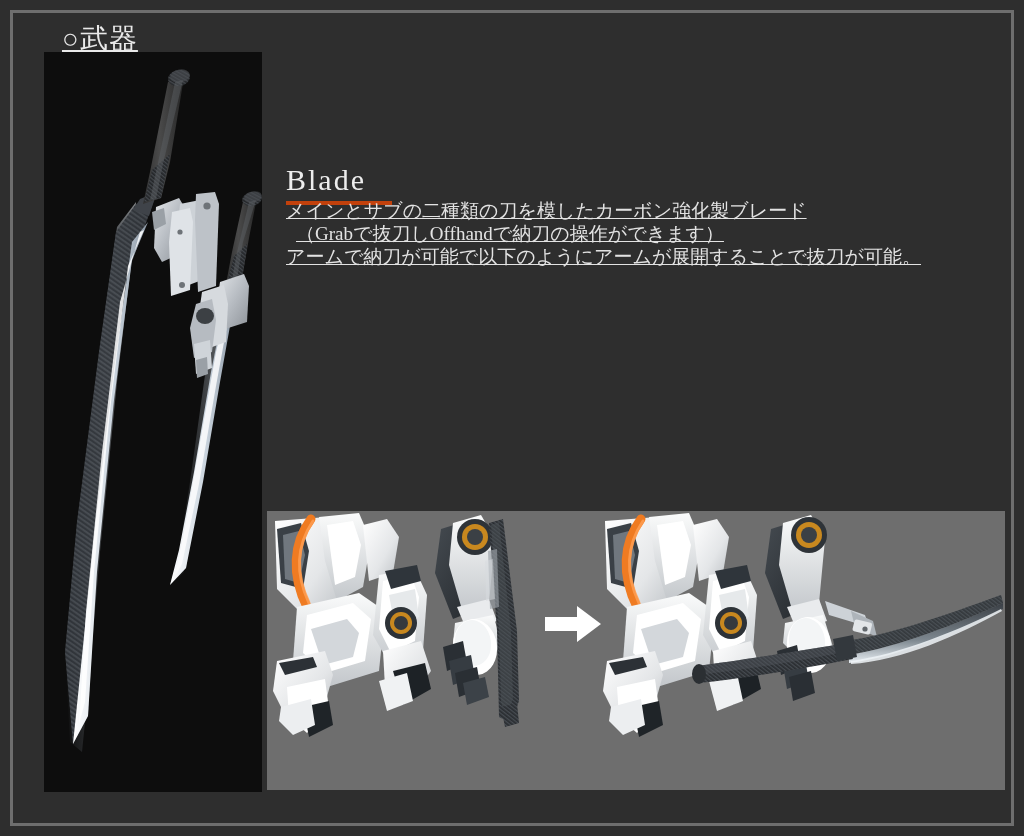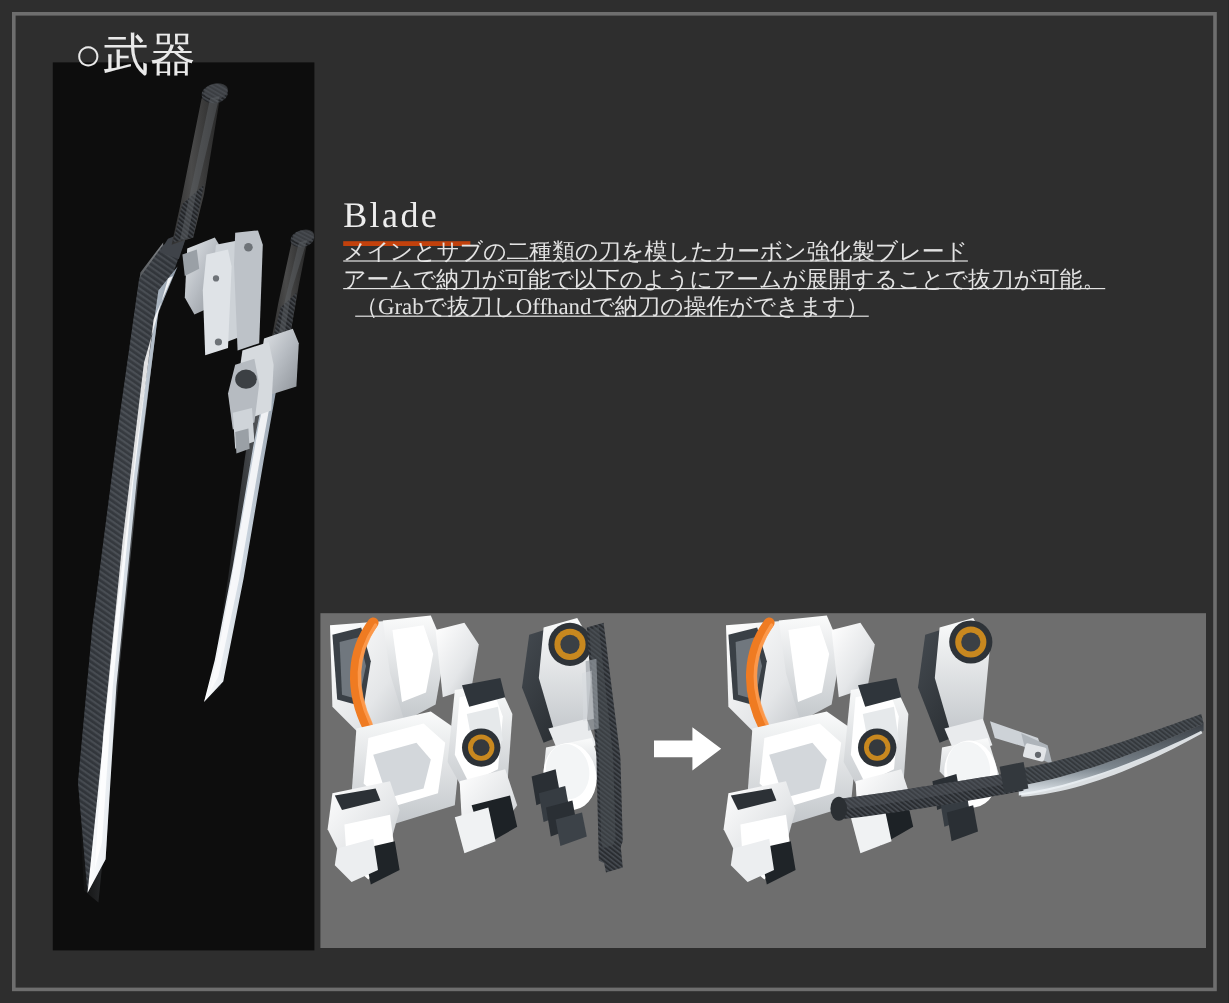--- a/index.html
+++ b/index.html
@@ -35,25 +35,26 @@
     top: 52px;
     width: 218px;
     height: 740px;
     background: #0d0d0d;
   }
   
   #page-title {
     position: absolute;
     left: 62px;
     top: 20px;
-    font-size: 38px;
+    font-size: 28px;
     color: #e9e9e9;
     letter-spacing: 1px;
     white-space: nowrap;
     z-index: 6;
+    text-decoration: underline;
   }
   
   #blade-heading {
     position: absolute;
     left: 286px;
     top: 165px;
     font-size: 30px;
     color: #ededed;
     letter-spacing: 2px;
     line-height: 1;
@@ -212,22 +213,22 @@
       </g>
     </g>
   </svg>
 
   <div id="page-title">○武器</div>
 
   <div id="blade-heading">Blade</div>
 
   <div id="blade-desc">
     <span class="line">メインとサブの二種類の刀を模したカーボン強化製ブレード</span>
+    <span class="line indent">（Grabで抜刀しOffhandで納刀の操作ができます）</span>
     <span class="line">アームで納刀が可能で以下のようにアームが展開することで抜刀が可能。</span>
-    <span class="line indent">（Grabで抜刀しOffhandで納刀の操作ができます）</span>
   </div>
 
   <div id="demo-panel">
 
     <div class="demo-half" id="demo-before">
       <svg class="mecha" viewBox="0 0 350 279" preserveAspectRatio="none">
         <defs>
           <linearGradient id="mWhite" x1="0" y1="0" x2="1" y2="1">
             <stop offset="0%" stop-color="#ffffff"></stop>
             <stop offset="60%" stop-color="#e4e6e8"></stop>

